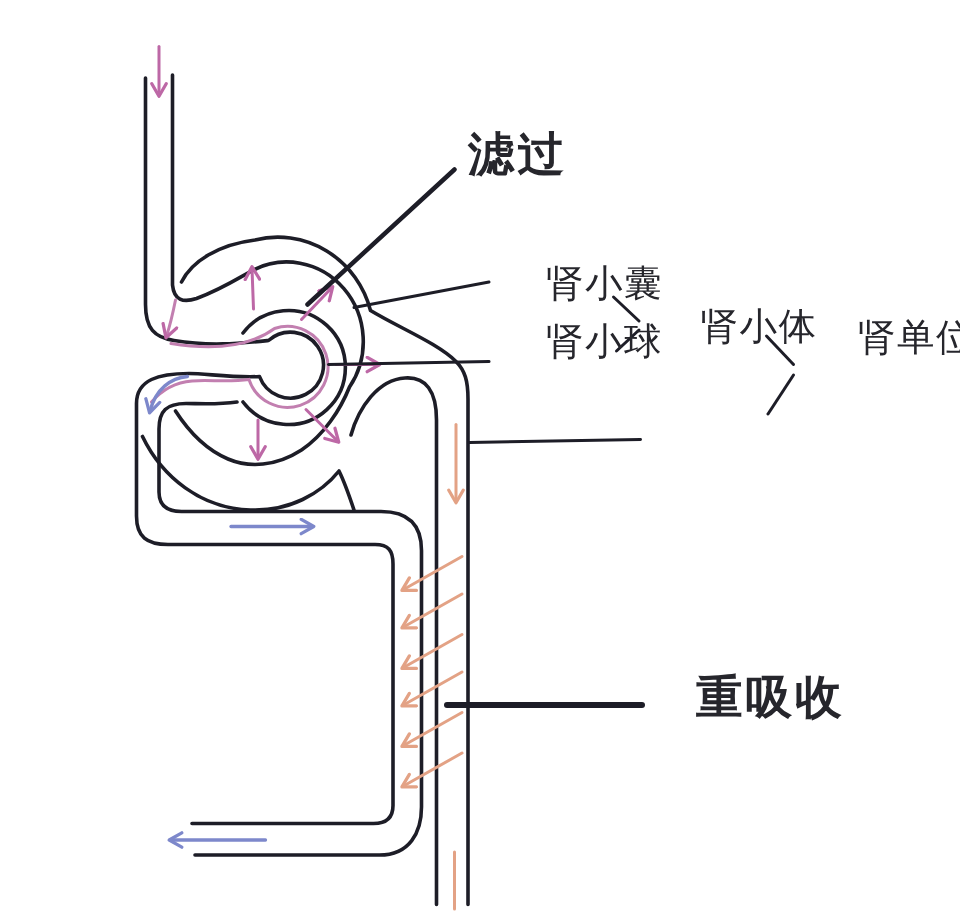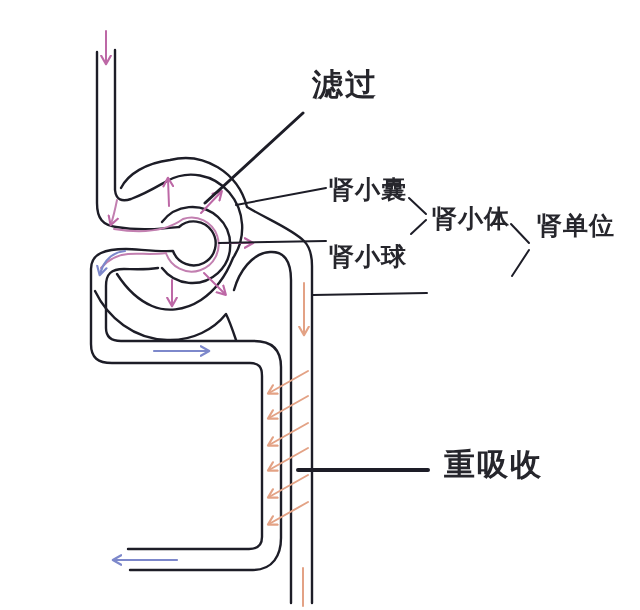--- a/index.html
+++ b/index.html
@@ -11,21 +11,21 @@
     overflow:hidden;
   }
   #artwork{position:absolute;left:0;top:0;}
   .lbl{
     position:absolute;
     color:#26262c;
     white-space:nowrap;
     line-height:1;
     user-select:none;
   }
-  .lbl-small{font-size:25px;font-weight:700;letter-spacing:1px;}
+  .lbl-small{font-size:25px;font-weight:400;letter-spacing:1px;margin-left:35px;}
   .lbl-big{font-size:31px;font-weight:bold;letter-spacing:2px;}
 </style>
 </head>
 <body>
 
 <div id="stage">
 
   <svg id="artwork" width="640" height="610" viewBox="0 0 640 610">
     <defs>
       <marker id="headPink" viewBox="0 0 10 10" refX="7" refY="5" markerWidth="12" markerHeight="12" orient="auto" markerUnits="userSpaceOnUse">
@@ -113,20 +113,20 @@
 
       <g stroke-width="2">
         <path d="M409,198 L426,214"></path>
         <path d="M426,220 L411,234"></path>
         <path d="M511,224 L529,243"></path>
         <path d="M529,250 L512,276"></path>
       </g>
     </g>
   </svg>
 
-  <div class="lbl lbl-big" style="left:312px;top:69px;font-family:Liberation Serif, serif;">滤过</div>
+  <div class="lbl lbl-big" style="left:312px;top:87px;font-family:Liberation Serif, serif;">滤过</div>
   <div class="lbl lbl-small" style="left:329px;top:177px;">肾小囊</div>
-  <div class="lbl lbl-small" style="left:329px;top:244px;text-align:right;">肾小球</div>
+  <div class="lbl lbl-small" style="left:329px;top:216px;text-align:right;">肾小球</div>
   <div class="lbl lbl-small" style="left:432px;top:206px;text-align:center;">肾小体</div>
   <div class="lbl lbl-small" style="left:537px;top:213px;">肾单位</div>
-  <div class="lbl lbl-big" style="left:444px;top:449px;">重吸收</div>
+  <div class="lbl lbl-big" style="left:464px;top:449px;">重吸收</div>
 
 </div>
 
 </body></html>

